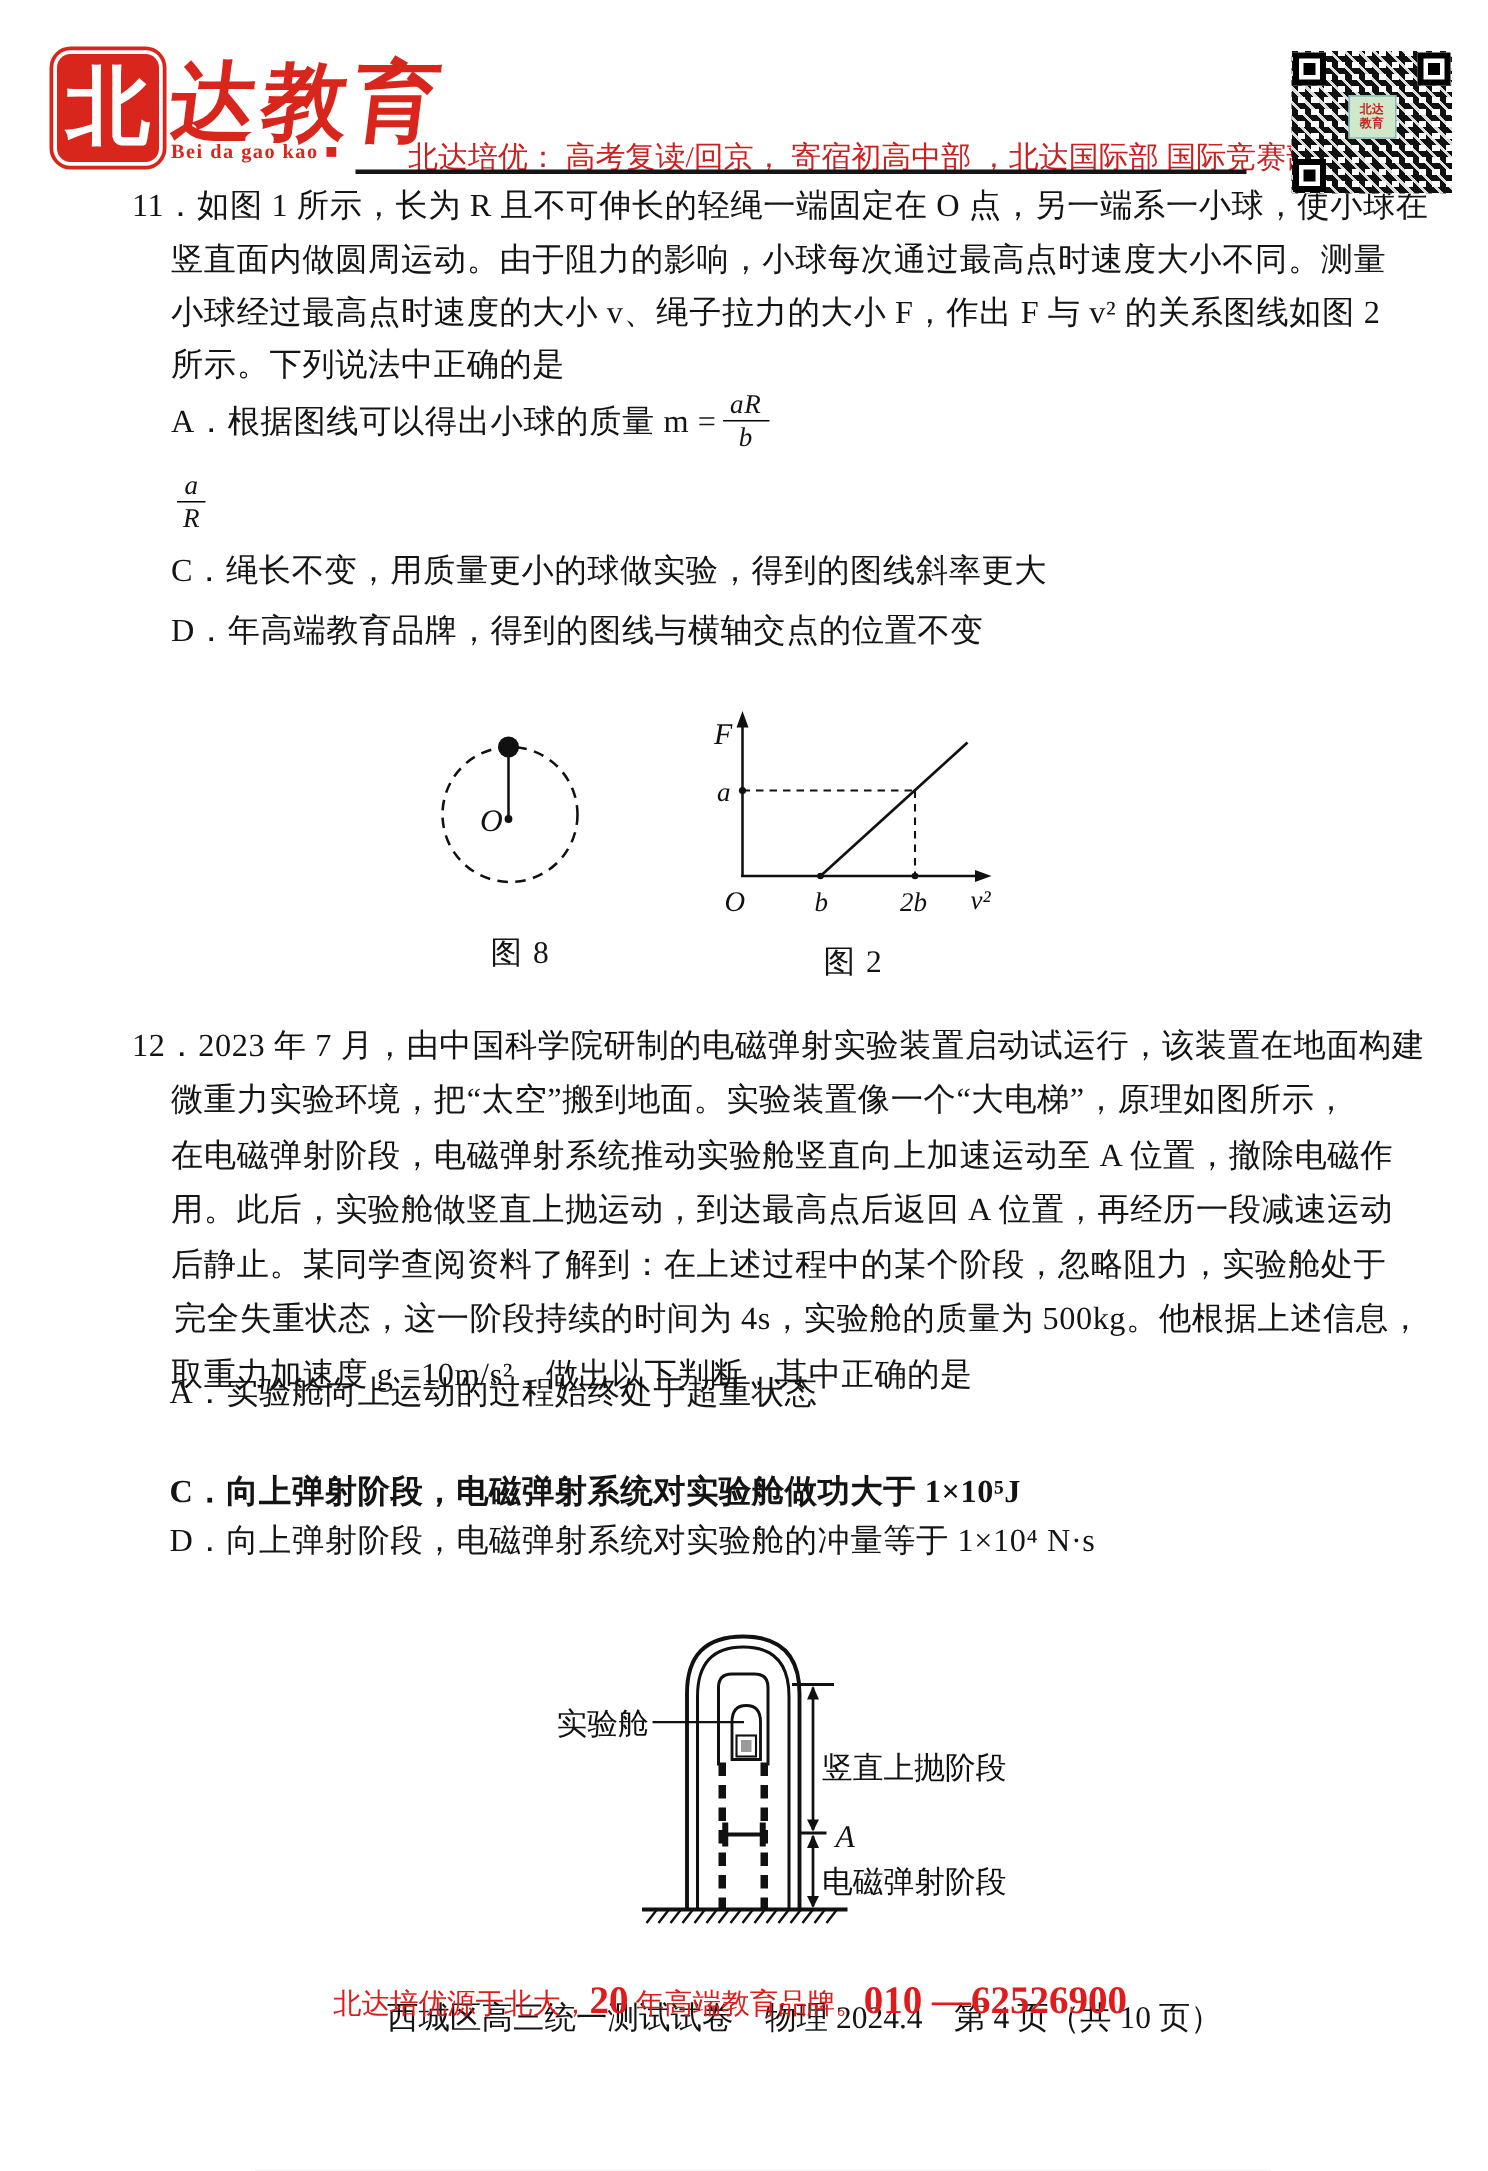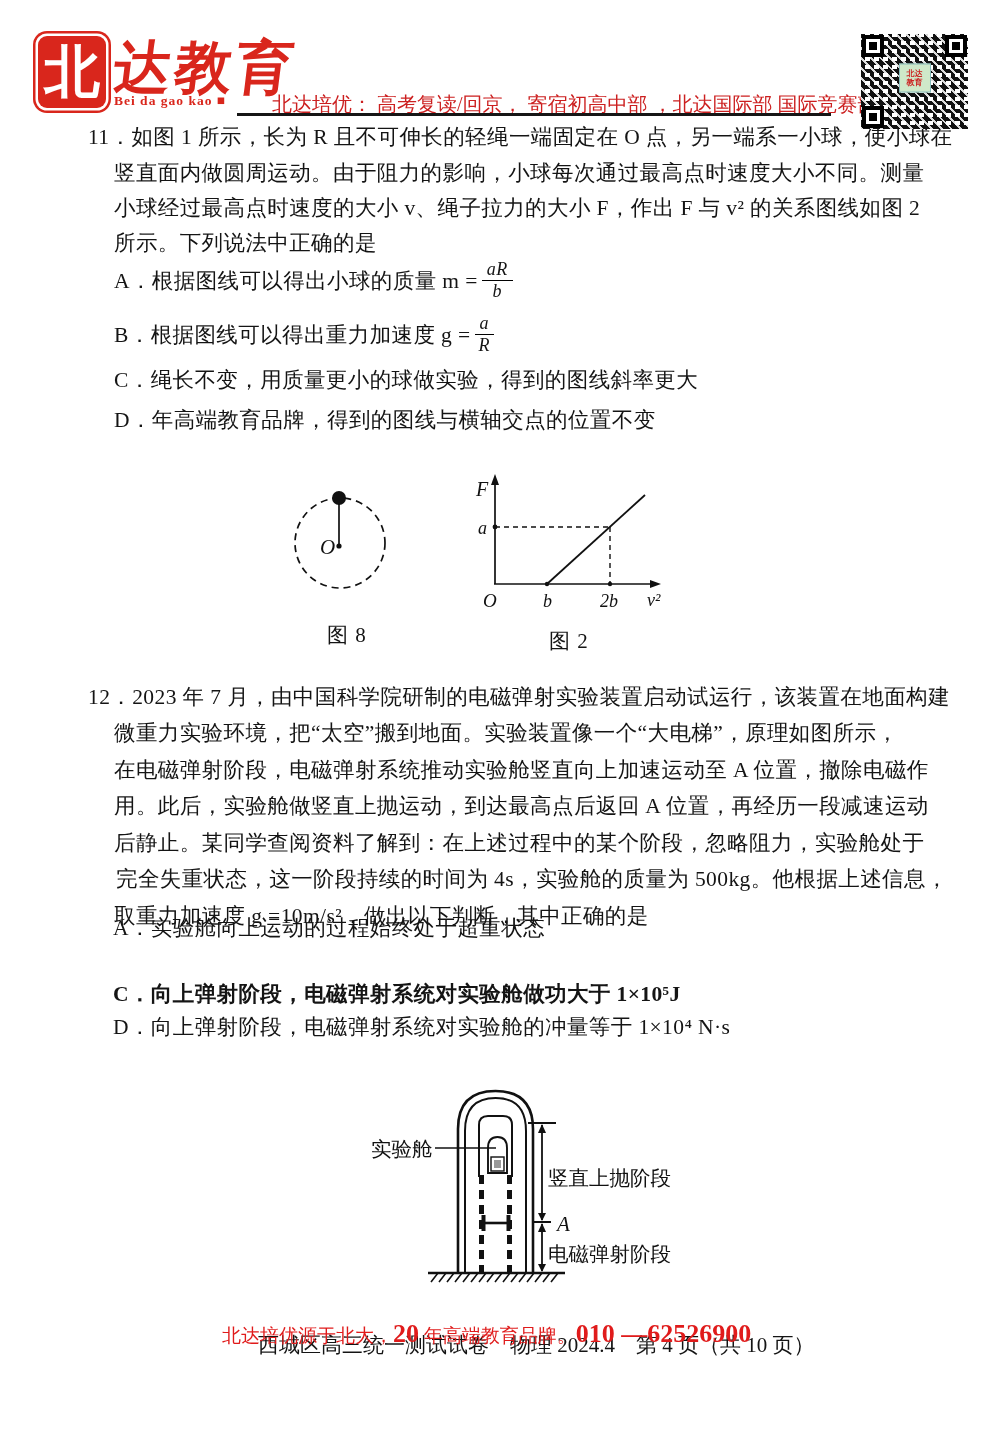--- a/index.html
+++ b/index.html
@@ -73,21 +73,20 @@
   <div class="tline" style="left:114px;top:228px;">所示。下列说法中正确的是</div>
 
   <div class="optline" style="left:114px;top:254px;height:52px;">
     <span>A．根据图线可以得出小球的质量 m =</span>
     <span class="frac">
       <span class="num">aR</span>
       <span class="den">b</span>
     </span>
   </div>
   <div class="optline" style="left:114px;top:305px;height:58px;">
-    <span>B．根据图线可以得出重力加速度 g =</span>
     <span class="frac">
       <span class="num">a</span>
       <span class="den">R</span>
     </span>
   </div>
   <div class="tline" style="left:114px;top:365px;">C．绳长不变，用质量更小的球做实验，得到的图线斜率更大</div>
   <div class="tline" style="left:114px;top:405px;">D．年高端教育品牌，得到的图线与横轴交点的位置不变</div>
 
   <svg class="abs" style="left:280px;top:480px;" width="130" height="125" viewBox="0 0 130 125">
     <circle cx="60" cy="63" r="45" fill="none" stroke="#111" stroke-width="1.7" stroke-dasharray="7 5"></circle>

